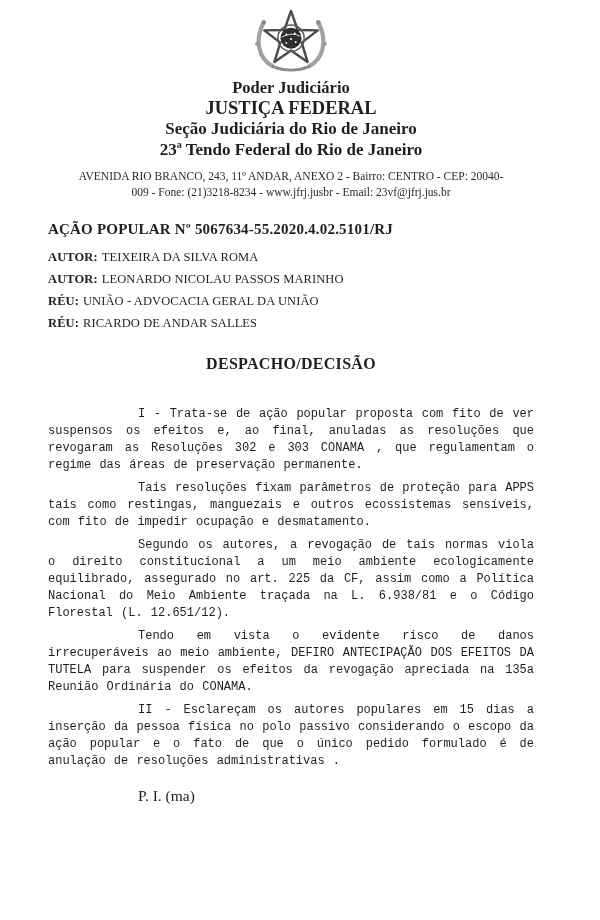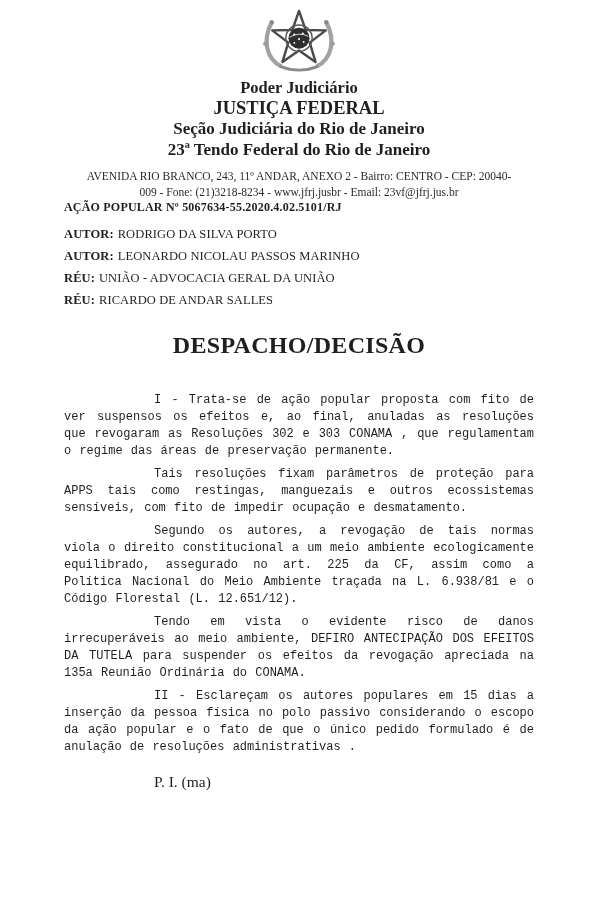--- a/index.html
+++ b/index.html
@@ -12,21 +12,21 @@
   body {
     height: 920px;
     font-family: "Liberation Serif", "DejaVu Serif", serif;
     color: #1f1f1f;
     overflow: hidden;
   }
 
   .doc {
     width: 600px;
     height: 920px;
-    padding: 8px 66px 0 64px;
+    padding: 8px 66px 0 48px;
     background: #ffffff;
   }
 
   
   .doc-header { text-align: center; }
 
   .seal-wrap {
     display: flex;
     justify-content: center;
     margin-bottom: 4px;
@@ -50,21 +50,22 @@
 
   .h-address {
     margin-top: 9px;
     font-size: 11.5px;
     line-height: 15.5px;
     color: #2a2a2a;
   }
 
   
   .case-number {
-    font-size: 12px;
+    margin-top: 21px;
+    font-size: 15px;
     font-weight: bold;
     letter-spacing: 0.2px;
   }
 
   
   .parties {
     list-style: none;
     margin-top: 13px;
   }
   .party-row {
@@ -73,21 +74,21 @@
     margin-bottom: 9px;
     letter-spacing: 0.1px;
   }
   .party-role { font-weight: bold; text-align: center; }
   .party-name { margin-left: 4px; }
 
   
   .decision-title {
     margin-top: 25px;
     text-align: center;
-    font-size: 24px;
+    font-size: 16px;
     font-weight: bold;
     letter-spacing: 0.3px;
   }
 
   .decision-body {
     margin-top: 33px;
   }
 
   .para {
     font-size: 12px;
@@ -146,21 +147,21 @@
     <div class="h-address">
       <div>AVENIDA RIO BRANCO, 243, 11º ANDAR, ANEXO 2 - Bairro: CENTRO - CEP: 20040-</div>
       <div>009 - Fone: (21)3218-8234 - www.jfrj.jusbr - Email: 23vf@jfrj.jus.br</div>
     </div>
   </header>
 
   <div class="case-number">AÇÃO POPULAR Nº 5067634-55.2020.4.02.5101/RJ</div>
 
   <ul class="parties">
     <li class="party-row">
-      <span class="party-role">AUTOR:</span><span class="party-name">RODRIGO DA SILVA PORTO</span>
+      <span class="party-role">AUTOR:</span><span class="party-name">TEIXEIRA DA SILVA ROMA</span>
     </li>
     <li class="party-row">
       <span class="party-role">AUTOR:</span><span class="party-name">LEONARDO NICOLAU PASSOS MARINHO</span>
     </li>
     <li class="party-row">
       <span class="party-role">RÉU:</span><span class="party-name">UNIÃO - ADVOCACIA GERAL DA UNIÃO</span>
     </li>
     <li class="party-row">
       <span class="party-role">RÉU:</span><span class="party-name">RICARDO DE ANDAR SALLES</span>
     </li>

